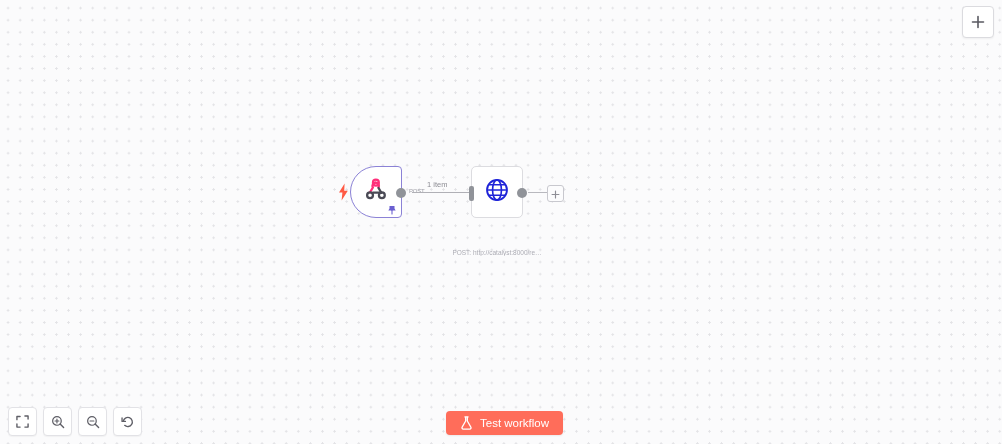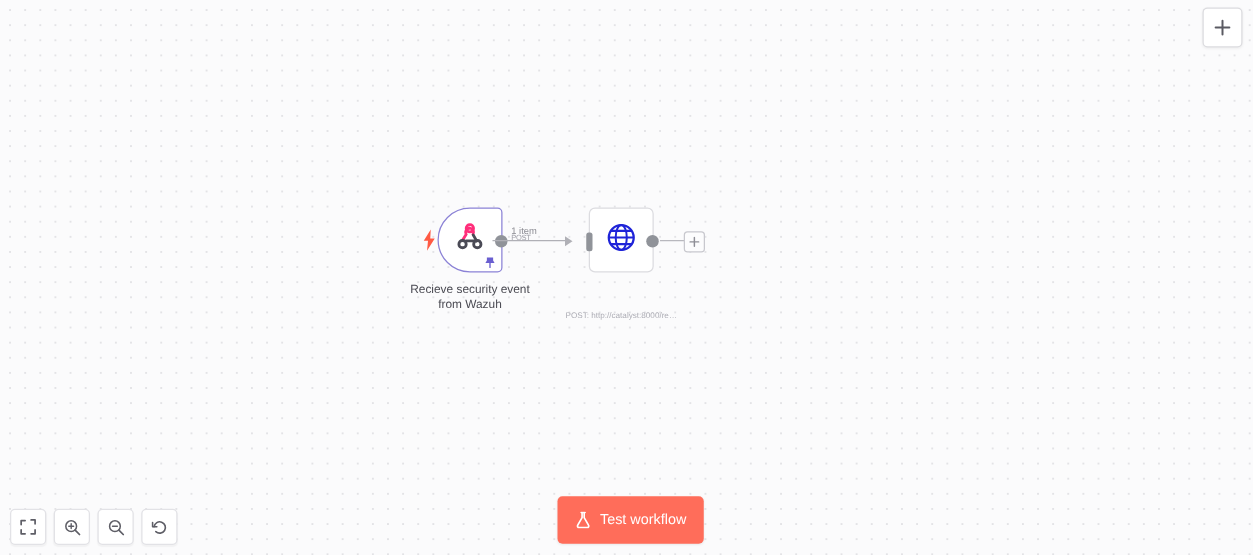--- a/index.html
+++ b/index.html
@@ -120,21 +120,21 @@
     height: 15px;
     border-radius: 2px;
     background: #909399;
     top: 19px;
     left: -3px;
   }
 
   
   .edge {
     position: absolute;
-    left: 394px;
+    left: 412px;
     top: 192px;
     width: 64px;
     height: 2px;
   }
   .edge-line {
     position: absolute;
     left: 0; top: 0;
     width: 58px;
     height: 1.4px;
     background: #b0b0b6;
@@ -233,21 +233,21 @@
     box-shadow: 0 1px 1px rgba(0,0,0,0.04);
     cursor: pointer;
   }
   .zc-btn svg { display: block; }
 
   
   .test-btn {
     position: absolute;
     left: 446px;
     bottom: 9px;
-    height: 38px;
+    height: 24px;
     padding: 0 14px;
     background: #ff6d5a;
     border: none;
     border-radius: 4px;
     color: #ffffff;
     font-family: "Liberation Sans", sans-serif;
     font-size: 11.5px;
     display: flex;
     align-items: center;
     gap: 7px;
@@ -323,22 +323,20 @@
 
     <div class="tail"></div>
     <div class="tail-plus">
       <span>
         <svg width="9" height="9" viewBox="0 0 10 10">
           <path d="M5 1.2V8.8M1.2 5H8.8" stroke="#8e8e96" stroke-width="1.3" stroke-linecap="round"></path>
         </svg>
       </span>
     </div>
 
-    <div class="caption" id="trigger-caption">Recieve security event
-from Wazuh</div>
     <div class="sub-caption">POST: http://catalyst:8000/re…</div>
   </div>
 
   <div class="zoom-controls">
     <div class="zc-btn">
       <span>
         <svg width="13" height="13" viewBox="0 0 14 14">
           <path d="M1 5V1.6h3.4M9.6 1h3.4v3.4M13 9.6V13H9.6M4.4 13H1V9.6" stroke="#5e5e66" stroke-width="1.5" fill="none" stroke-linecap="round" stroke-linejoin="round"></path>
         </svg>
       </span>

